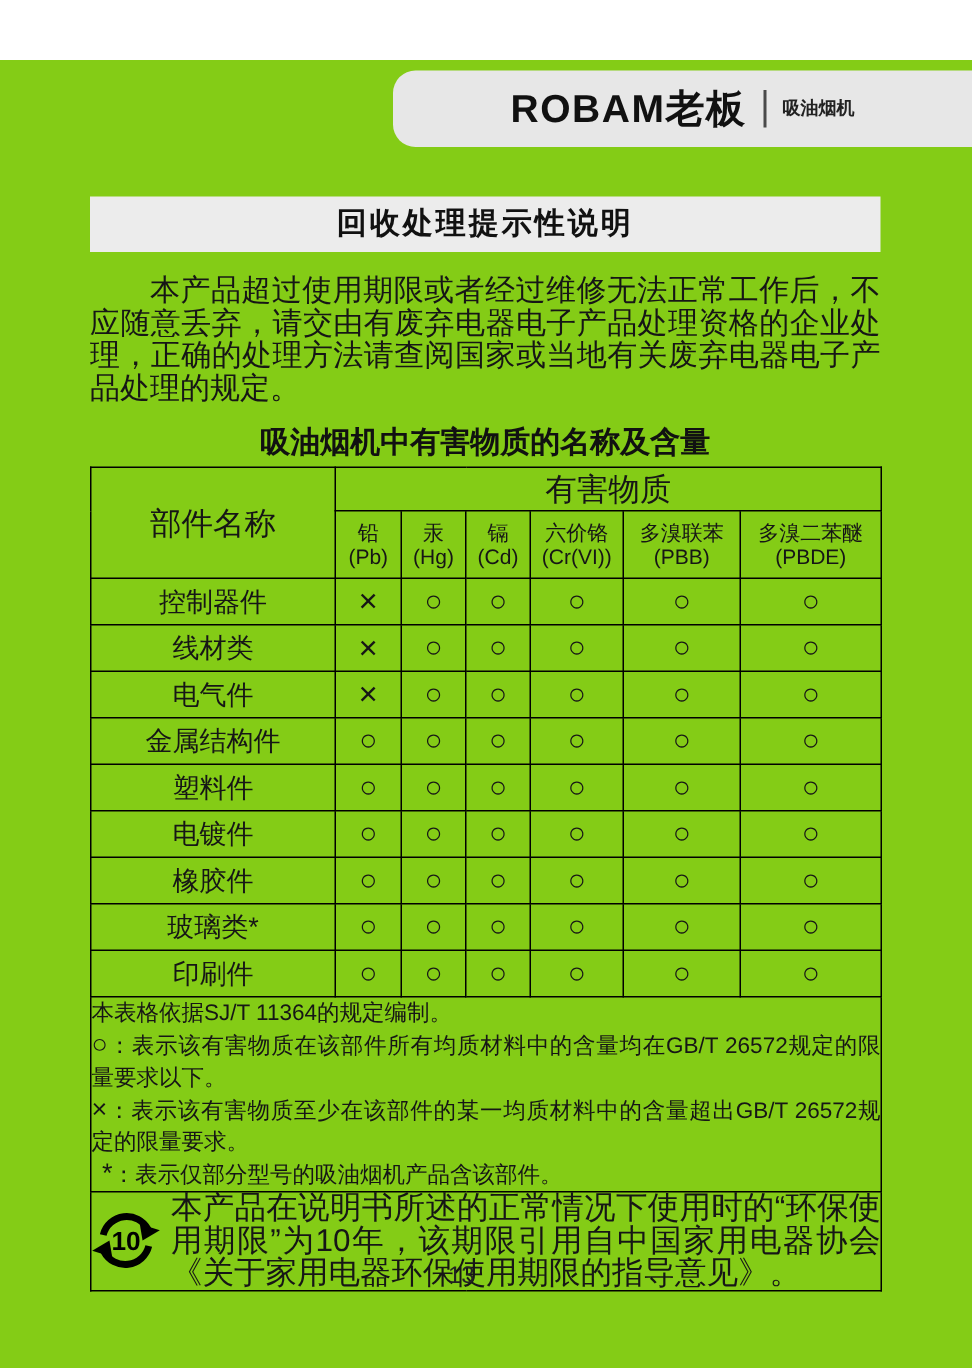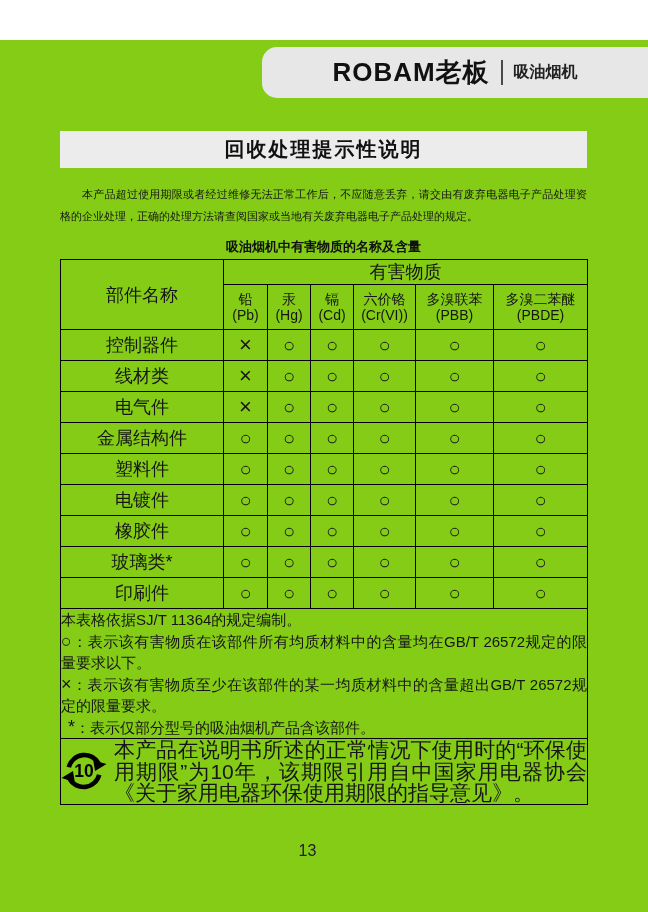--- a/index.html
+++ b/index.html
@@ -11,47 +11,47 @@
   .page{position:relative;width:648px;height:912px;overflow:hidden;background:#84cc16;margin-top:40px;}
 
   
   .header-band{
     position:absolute;top:7px;left:262px;right:0;height:51px;
     background:#e7e7e7;border-radius:15px 0 0 15px;
     display:flex;align-items:center;justify-content:center;gap:11px;
   }
   .brand{font-size:26px;font-weight:bold;letter-spacing:1px;color:#111;}
   .brand-divider{width:2px;height:25px;background:#4a4a4a;}
-  .product{font-size:16px;font-weight:600;color:#222;}
+  .product{font-size:12px;font-weight:600;color:#222;}
 
   
   .content{position:absolute;left:44px;top:91px;width:527px;padding-left:16px;}
 
   .title-bar{
     background:#ececec;height:37px;line-height:37px;text-align:center;
     font-size:20px;font-weight:bold;letter-spacing:2px;color:#111;
   }
 
   .intro{
-    margin:16px 0 0 0;font-size:11px;line-height:21.5px;
+    margin:16px 0 0 0;font-size:20px;line-height:21.5px;
     text-align:justify;text-indent:2em;color:#161616;
   }
 
   .table-caption{
-    margin-top:11px;text-align:center;font-weight:bold;font-size:13px;color:#111;
+    margin-top:11px;text-align:center;font-weight:bold;font-size:20px;color:#111;
   }
 
   table.subst{
     border-collapse:collapse;table-layout:fixed;width:527px;margin-top:3px;
   }
   table.subst th,table.subst td{
     border:1.5px solid #000;padding:0;text-align:center;vertical-align:middle;
     font-weight:normal;color:#161616;
   }
-  .r-group th{height:23px;font-size:18px;}
+  .r-group th{height:23px;font-size:21px;}
   .part-hdr{font-size:15.5px;}
   .sub-th{height:44px;font-size:14px;line-height:16px;}
   .sub-th div{white-space:nowrap;}
   tbody td{height:30px;}
   td.part-td{font-size:18px;}
   td.mark-td{font-size:20px;line-height:1;}
   td.mark-td.x{font-size:22px;}
 
   td.notes-cell{
     text-align:left;padding:5px 8px 7px 7px;font-size:15px;line-height:21.5px;

